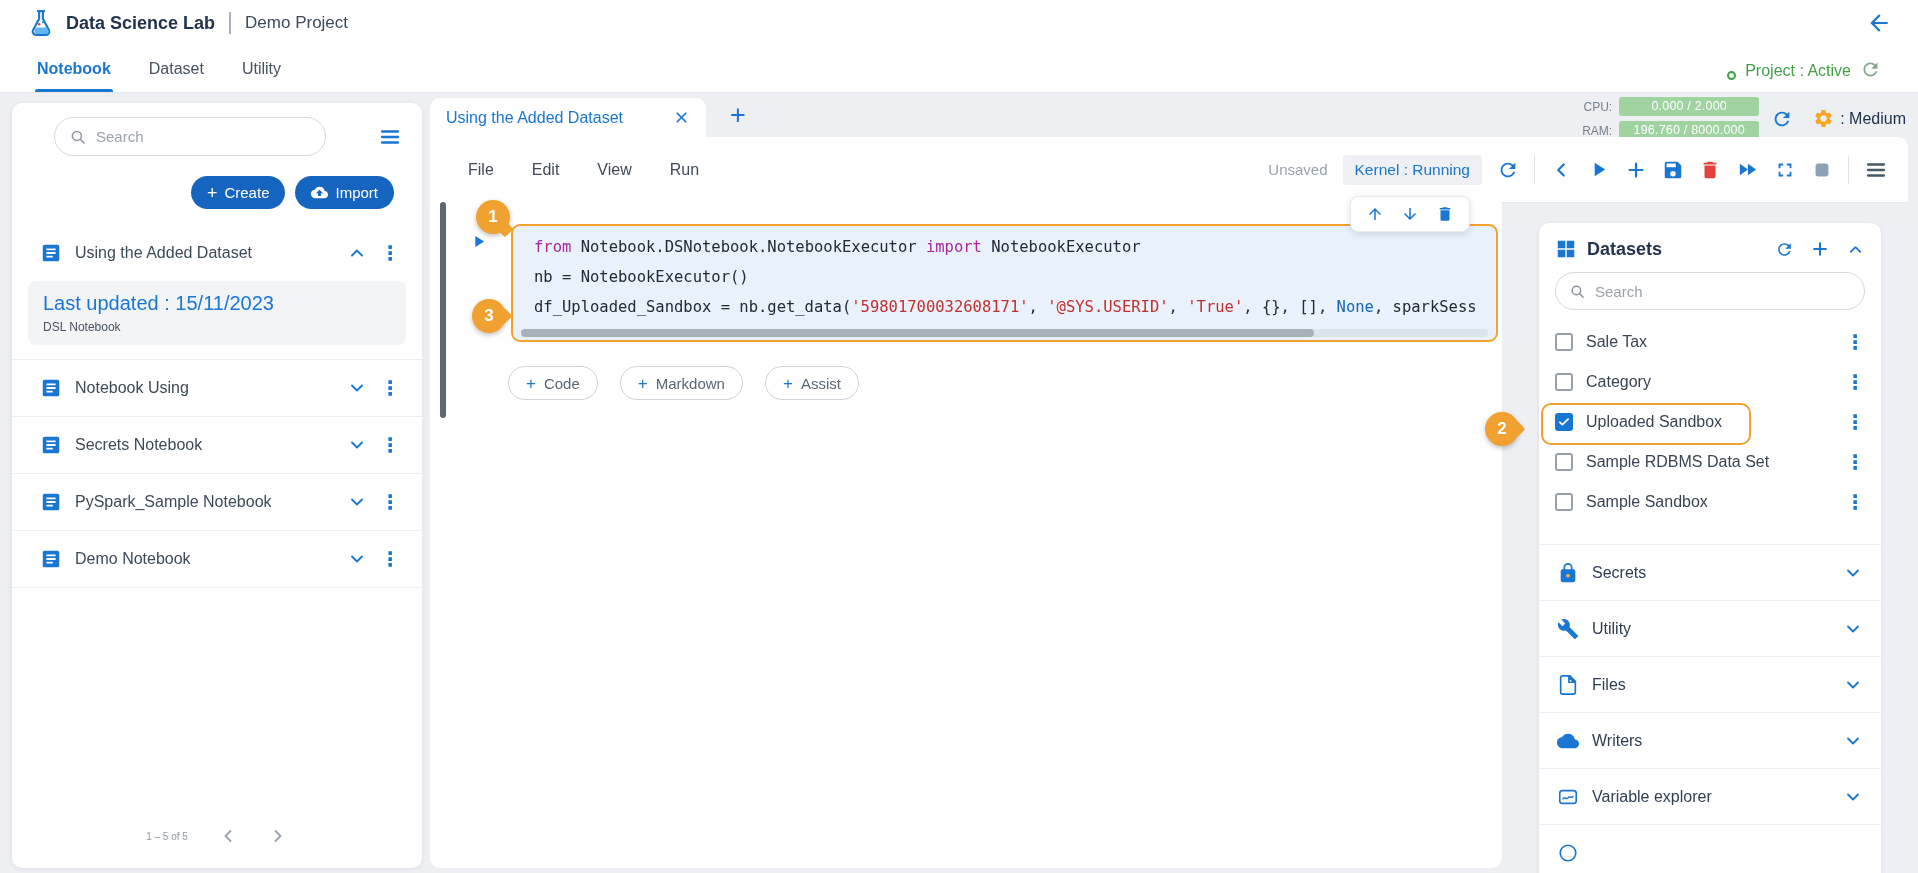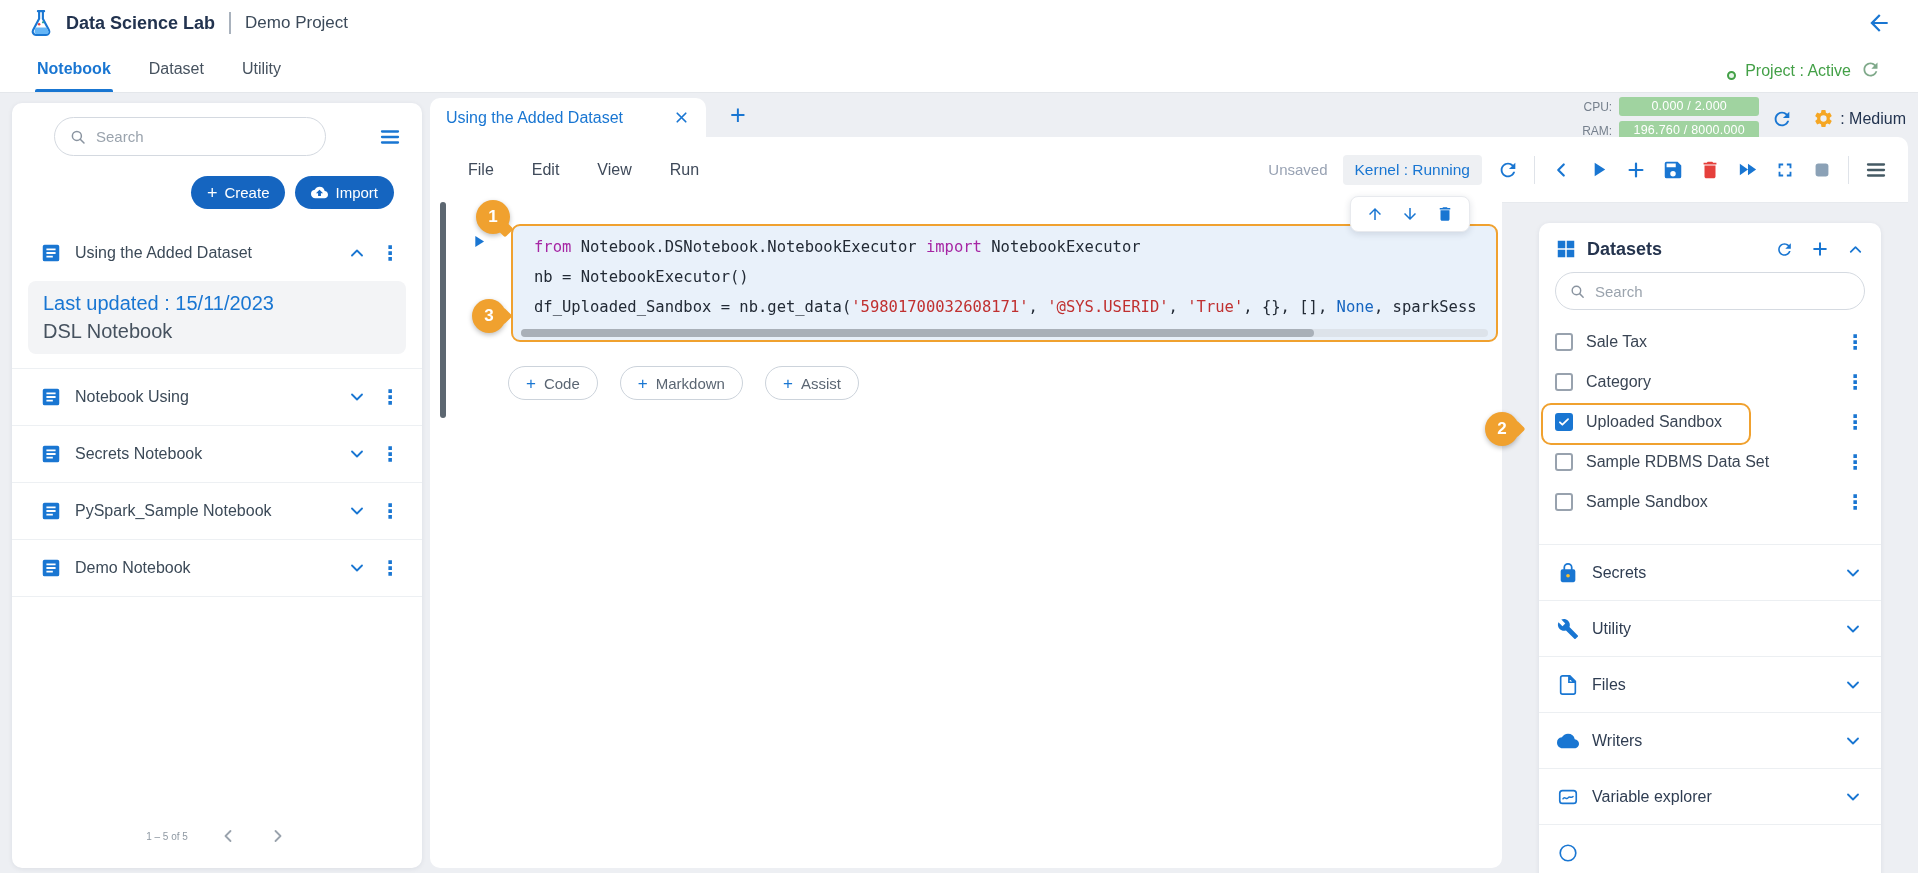--- a/index.html
+++ b/index.html
@@ -44,21 +44,21 @@
   .pill-btn .plus-glyph { font-size:18px; line-height:1; }
   .nb-list { margin-top:16px; }
   .nb-block { border-bottom:1px solid #edf0f3; }
   .nb-row { height:56px; display:flex; align-items:center; padding:0 22px 0 28px; gap:13px; cursor:pointer; }
   .nb-label { flex:1; font-size:16px; font-weight:500; color:#3c4a58; white-space:nowrap; overflow:hidden; }
   .chev { color:var(--accent,#1976d2); cursor:pointer; }
   .chev.up svg { transform:rotate(180deg); }
   .kebab { color:var(--accent,#1976d2); font-size:20px; font-weight:700; cursor:pointer; line-height:1; font-family:"DejaVu Sans",sans-serif; }
   .nb-subpanel { margin:0 16px 14px 16px; background:#f3f4f6; border-radius:8px; padding:11px 15px; }
   .nb-sub1 { font-size:20px; color:var(--accent,#1976d2); }
-  .nb-sub2 { font-size:20px; color:#46525f; margin-top:5px; }
+  .nb-sub2 { font-size:12px; color:#46525f; margin-top:5px; }
   .lc-pagination { position:absolute; bottom:22px; left:0; right:0; display:flex; align-items:center; justify-content:center; gap:30px; color:#8f99a3; font-size:10px; }
   .pg-chev { color:#9aa3ad; cursor:pointer; }
 
   
   .tab-row { position:absolute; left:430px; top:5px; height:39px; display:flex; align-items:flex-end; }
   .editor-tab { width:276px; height:39px; background:#fff; border-radius:10px 10px 0 0; display:flex; align-items:center; justify-content:space-between; padding:0 16px; cursor:pointer; }
   .editor-tab .tab-label { color:var(--accent,#1976d2); font-size:16px; font-weight:500; }
   .tab-close { color:var(--accent,#1976d2); cursor:pointer; }
   .add-tab { margin-left:24px; align-self:center; color:var(--accent,#1976d2); font-size:27px; font-weight:400; cursor:pointer; line-height:1; padding-bottom:4px; }
 

